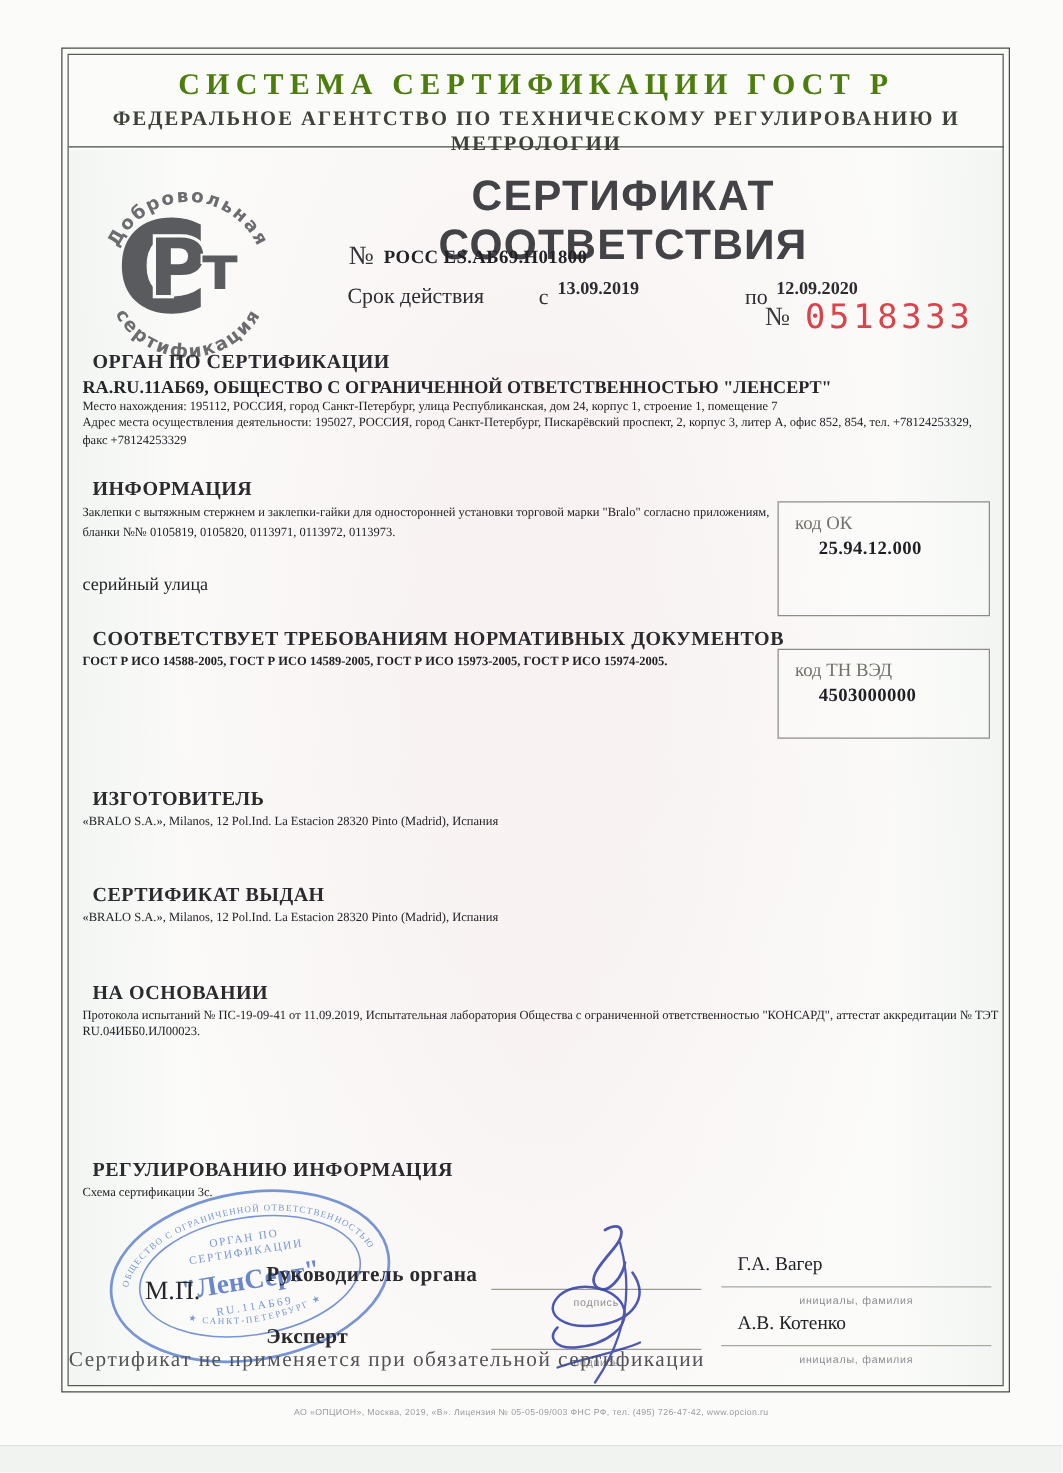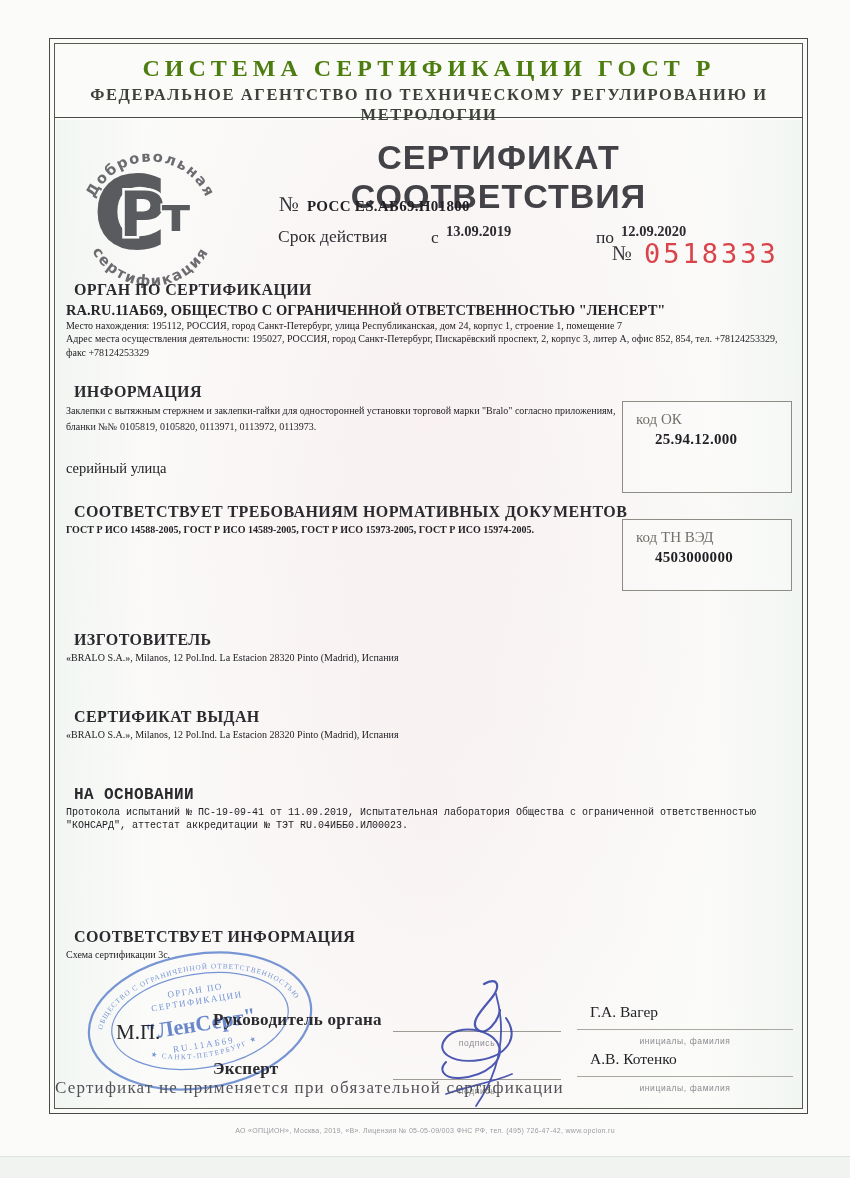--- a/index.html
+++ b/index.html
@@ -41,21 +41,21 @@
   .sec-product .sec-b{line-height:1.55;}
   .serial{font-size:14.5px;color:#222226;margin-top:26px;}
   .kod-box{position:absolute;border:1px solid #8d8d86;box-sizing:border-box;background:rgba(255,255,255,.25);}
   .kod-ok{left:622px;top:401px;width:170px;height:92px;}
   .kod-tn{left:622px;top:519px;width:170px;height:72px;}
   .kod-label{font-size:15px;color:#72726c;margin:9px 0 3px 13px;}
   .kod-value{font-weight:bold;font-size:15px;color:#1f1f24;margin-left:32px;letter-spacing:.3px;}
   .sec-compl{left:66px;top:503px;width:562px;}
   .sec-manu{left:66px;top:631px;width:710px;}
   .sec-issued{left:66px;top:708px;width:710px;}
-  .sec-basis{left:66px;top:786px;width:740px;font-family:Liberation Mono, monospace;}
+  .sec-basis{left:66px;top:786px;width:740px;}
   .sec-add{left:66px;top:928px;width:710px;}
   .stamp{position:absolute;left:78px;top:946px;width:244px;height:150px;opacity:.82;}
   .mp{position:absolute;left:116px;top:1020px;font-size:21px;color:#26262b;}
   .sig-role{position:absolute;font-weight:bold;font-size:17px;color:#2a2a2f;letter-spacing:.3px;}
   .role1{left:213px;top:1010px;}
   .role2{left:213px;top:1059px;}
   .sig-line{position:absolute;border-top:1px solid #9b9b94;text-align:center;}
   .sline1{left:393px;top:1031px;width:168px;}
   .sline2{left:393px;top:1079px;width:168px;}
   .nline1{left:577px;top:1029px;width:216px;border-top:1px solid #a8a8a1;}
@@ -159,21 +159,21 @@
     <div class="sec-h">СЕРТИФИКАТ ВЫДАН</div>
     <p class="sec-b">«BRALO S.A.», Milanos, 12 Pol.Ind. La Estacion 28320 Pinto (Madrid), Испания</p>
   </div>
 
   <div class="sec sec-basis">
     <div class="sec-h">НА ОСНОВАНИИ</div>
     <p class="sec-b">Протокола испытаний № ПС-19-09-41 от 11.09.2019, Испытательная лаборатория Общества с ограниченной ответственностью "КОНСАРД", аттестат аккредитации № ТЭТ RU.04ИББ0.ИЛ00023.</p>
   </div>
 
   <div class="sec sec-add">
-    <div class="sec-h">СООТВЕТСТВУЕТ ИНФОРМАЦИЯ</div>
+    <div class="sec-h">РЕГУЛИРОВАНИЮ ИНФОРМАЦИЯ</div>
     <p class="sec-b">Схема сертификации 3с.</p>
   </div>
 
   <svg class="stamp" viewBox="0 0 244 150">
     <g transform="rotate(-9 122 75)" fill="none" stroke="#5b80cc">
       <ellipse cx="122" cy="75" rx="112" ry="67" stroke-width="2.2"></ellipse>
       <ellipse cx="122" cy="75" rx="89" ry="47" stroke-width="1.3"></ellipse>
     </g>
     <defs>
       <path id="stArcTop" d="M 22,80 A 100,56 0 0 1 222,80"></path>

